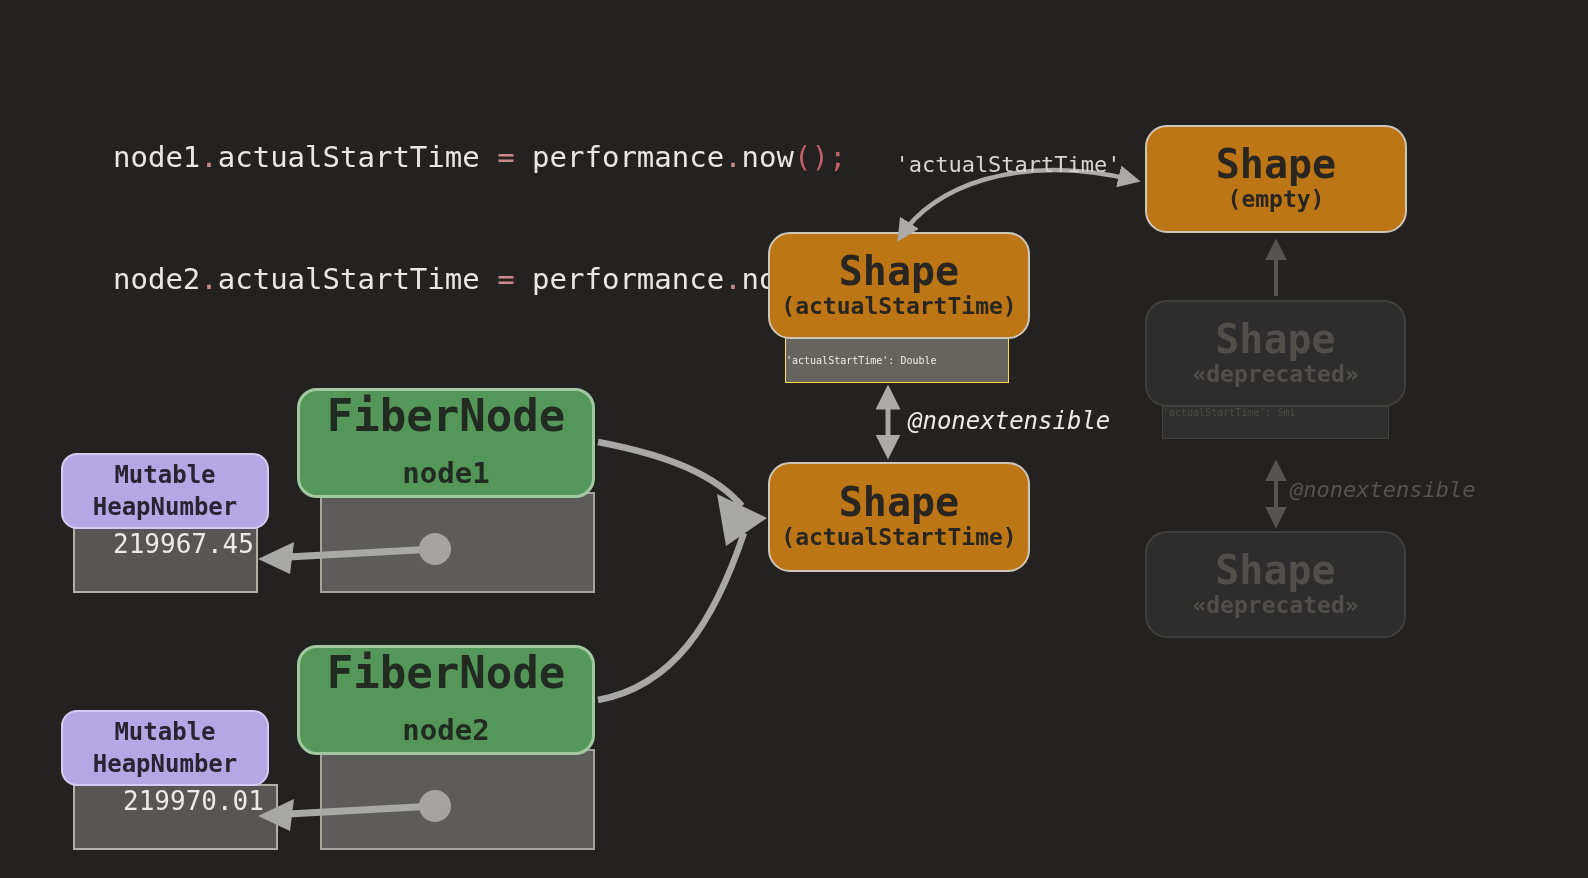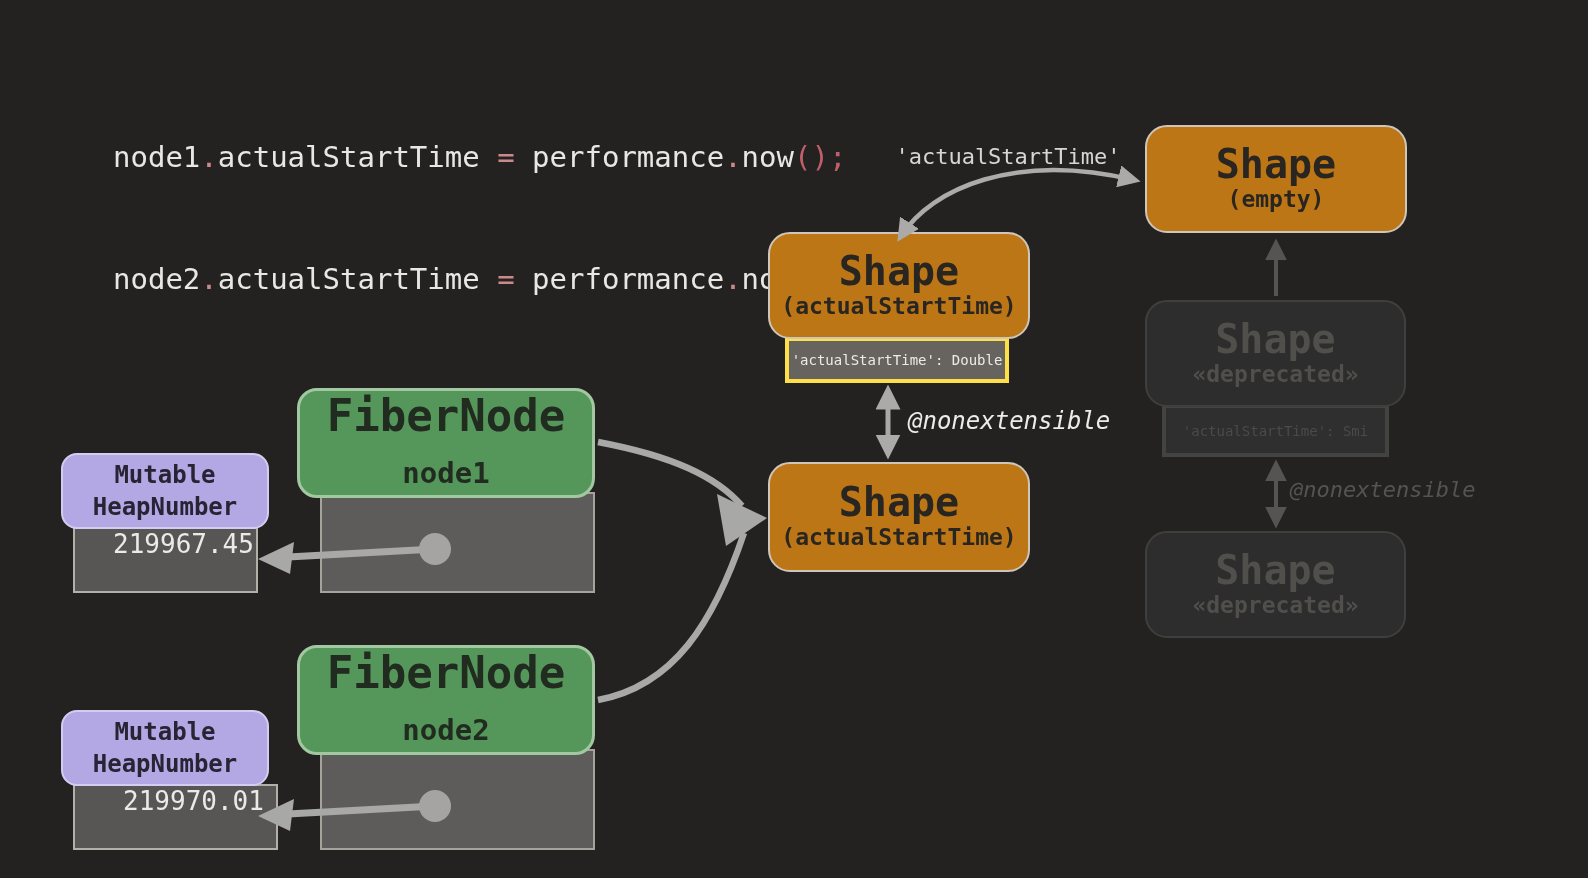--- a/index.html
+++ b/index.html
@@ -29,22 +29,22 @@
   .purple{background:#b3a7e4;border:2px solid #d3cdf1;color:#272433;border-radius:16px;}
   .purple .plab{font-size:24px;line-height:1.35;}
   .deprecated{background:#2d2d2d;border:2px solid #3f3f3e;color:#504f4c;}
   
   .storage{position:absolute;background:#5d5c5a;border:2px solid #a6a39d;z-index:1;box-sizing:border-box;}
   .value-box{
     position:absolute;background:#575654;border:2px solid #b3b0aa;z-index:1;box-sizing:border-box;
     display:flex;justify-content:center;font-size:26px;color:#eceae7;padding-left:36px;
   }
   .slot{
-    position:absolute;background:#676460;border:4px solid #fde047;z-index:1;box-sizing:border-box;
-    display:flex;align-items:center;justify-content:center;font-size:14px;color:#edebe7;
+    position:absolute;background:#676460;border:1px solid #fde047;z-index:1;box-sizing:border-box;
+    display:flex;align-items:center;justify-content:flex-start;font-size:10px;color:#edebe7;
   }
   .slot.dim{background:#2f2f2f;border-color:#434341;color:#4b4a47;}
   
   .arrows{position:absolute;left:0;top:0;z-index:4;}
   .edge-label{position:absolute;z-index:5;font-size:22px;color:#d8d6d2;white-space:pre;}
   .edge-label.bright-it{font-style:italic;font-size:24px;color:#edeae7;}
   .edge-label.dim-it{font-style:italic;font-size:22px;color:#565350;}
 </style>
 </head>
 <body>
@@ -98,21 +98,21 @@
   <div class="box orange" style="left:768px;top:232px;width:262px;height:107px">
     <div class="title">Shape</div>
     <div class="sub">(actualStartTime)</div>
   </div>
 
   <div class="box orange" style="left:768px;top:462px;width:262px;height:110px">
     <div class="title">Shape</div>
     <div class="sub">(actualStartTime)</div>
   </div>
 
-  <div class="slot dim" style="left:1162px;top:404px;width:227px;height:53px">
+  <div class="slot dim" style="left:1162px;top:386px;width:227px;height:53px">
     <span>'actualStartTime': Smi</span>
   </div>
   <div class="box deprecated" style="left:1145px;top:300px;width:261px;height:107px">
     <div class="title">Shape</div>
     <div class="sub">«deprecated»</div>
   </div>
 
   <div class="box deprecated" style="left:1145px;top:531px;width:261px;height:107px">
     <div class="title">Shape</div>
     <div class="sub">«deprecated»</div>
@@ -139,17 +139,17 @@
   </div>
 
   <div class="value-box" style="left:73px;top:784px;width:205px;height:66px">
     <span>219970.01</span>
   </div>
   <div class="box purple" style="left:61px;top:710px;width:208px;height:76px">
     <div class="plab">Mutable</div>
     <div class="plab">HeapNumber</div>
   </div>
 
-  <div class="edge-label" style="left:893px;top:144px;width:230px;text-align:center">'actualStartTime'</div>
+  <div class="edge-label" style="left:893px;top:152px;width:230px;text-align:center">'actualStartTime'</div>
   <div class="edge-label bright-it" style="left:908px;top:407px">@nonextensible</div>
   <div class="edge-label dim-it" style="left:1290px;top:477px">@nonextensible</div>
 
 </div>
 
 </body></html>

